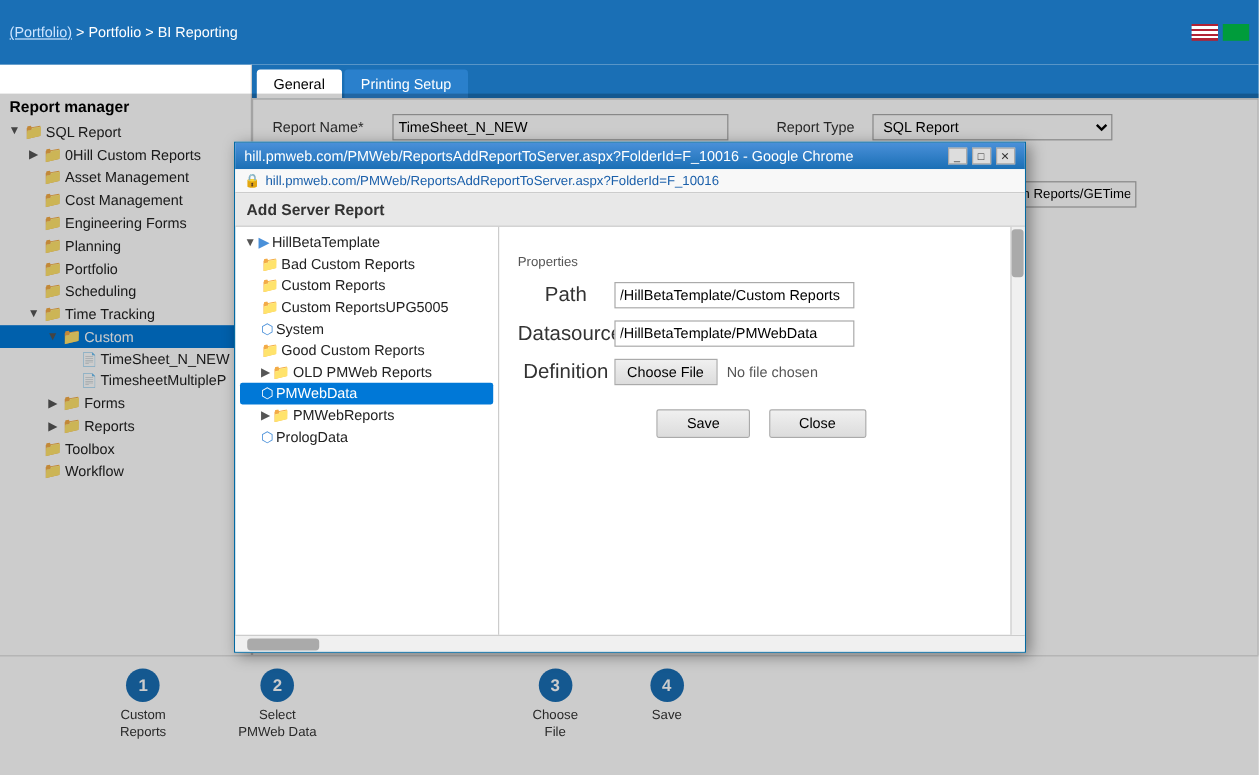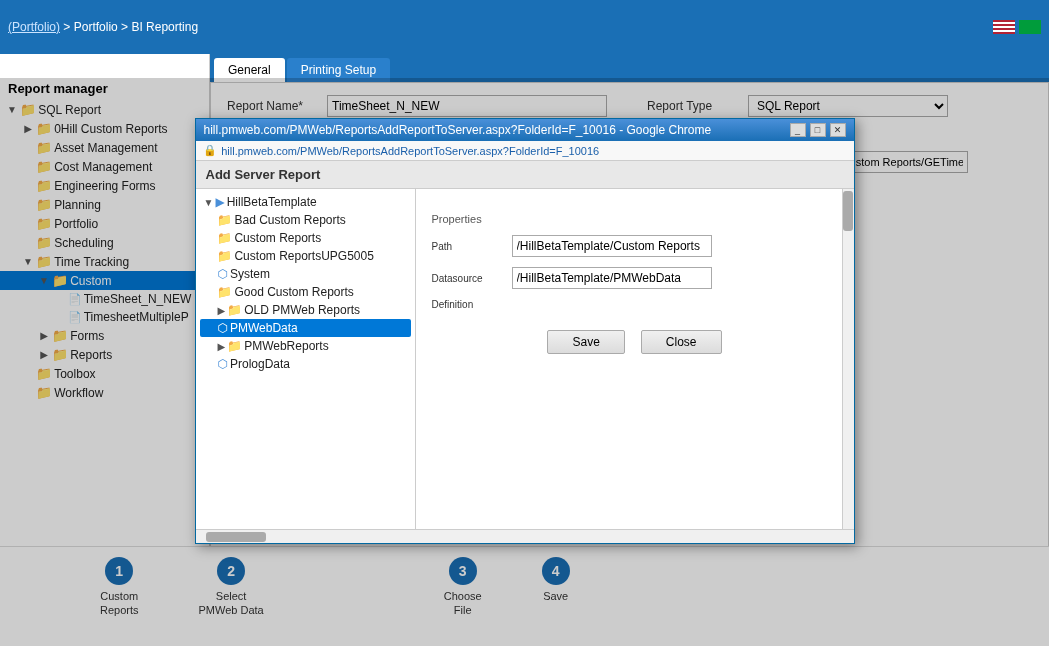--- a/index.html
+++ b/index.html
@@ -105,21 +105,21 @@
     }
     .form-select {
       width: 200px;
       border: 1px solid #aaa;
       padding: 2px 4px;
       font-size: 12px;
       height: 22px;
       background: #fff;
     }
     .checkbox { margin-right: 4px; }
-    .right-col { margin-left: 40px; display: flex; align-items: center; gap: 21px; }
+    .right-col { margin-left: 40px; display: flex; align-items: center; }
     .right-label { width: 80px; font-size: 12px; color: #333; font-weight: 500; }
 
     
     .modal-overlay {
       position: absolute;
       top: 24px;
       left: 0;
       width: 1049px;
       height: 622px;
       background: rgba(0,0,0,0.2);
@@ -204,22 +204,23 @@
       color: #555;
       margin-bottom: 10px;
     }
     .modal-prop-row {
       display: flex;
       align-items: center;
       margin-bottom: 10px;
     }
     .modal-prop-label {
       width: 80px;
-      font-size: 10px;
+      font-size: 17px;
       color: #333;
+      text-align: center;
     }
     .modal-prop-input {
       width: 200px;
       border: 1px solid #aaa;
       padding: 2px 4px;
       font-size: 12px;
       height: 22px;
       background: #fff;
     }
     .modal-btns {
@@ -561,20 +562,24 @@
           <div class="modal-prop-row">
             <span class="modal-prop-label">Path</span>
             <input class="modal-prop-input" type="text" value="/HillBetaTemplate/Custom Reports" style="">
           </div>
           <div class="modal-prop-row">
             <span class="modal-prop-label">Datasource</span>
             <input class="modal-prop-input" type="text" value="/HillBetaTemplate/PMWebData" style="">
           </div>
           <div class="modal-prop-row">
             <span class="modal-prop-label">Definition</span>
+            <div class="choose-file-row">
+              <button class="choose-file-btn">Choose File</button>
+              <span class="no-file-text">No file chosen</span>
+            </div>
           </div>
           <div class="modal-btns">
             <button class="modal-btn">Save</button>
             <button class="modal-btn">Close</button>
           </div>
 
           <div class="modal-scrollbar">
             <div class="modal-scrollbar-thumb"></div>
           </div>
         </div>

